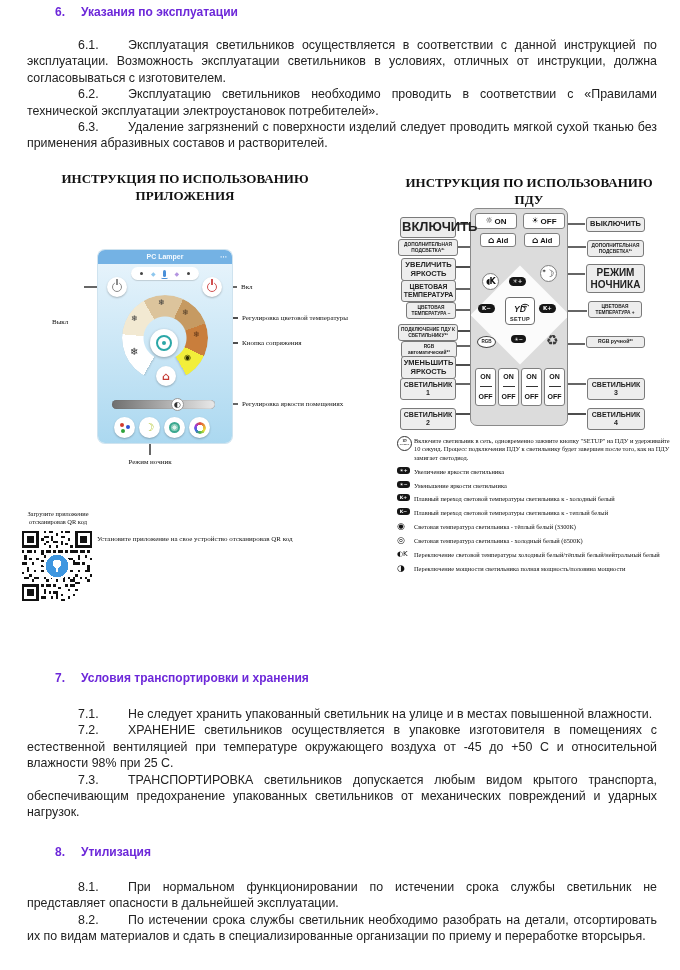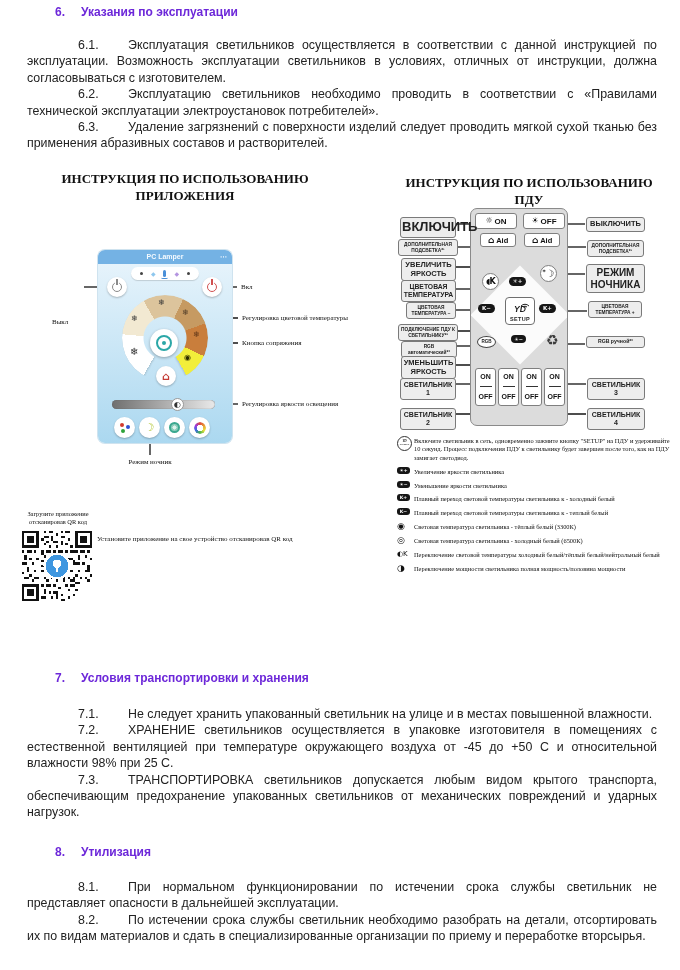--- a/index.html
+++ b/index.html
@@ -235,21 +235,21 @@
       </div>
     <div class="mode-btn" style="left:91px;">
         <span class="rainbow"></span>
       </div>
   </div>
 
   <div class="callout" style="left:52px;top:283px;margin-top:35px;">Выкл</div>
   <div class="callout" style="left:241px;top:283px;">Вкл</div>
   <div class="callout" style="left:242px;top:314px;text-align:center;">Регулировка цветовой температуры</div>
   <div class="callout" style="left:242px;top:339px;">Кнопка сопряжения</div>
-  <div class="callout" style="left:242px;top:400px;">Регулировка яркости освещения</div>
+  <div class="callout" style="left:242px;top:400px;">Регулировка яркости помещениях</div>
   <div class="callout" style="left:112px;top:458px;width:76px;text-align:center;">Режим ночник</div>
 
   <div class="remote">
     <div class="diamond"></div>
     <div class="rc-btn" style="left:4px;top:4px;width:42px;height:16px;font-size:8px;">
       <span class="rc-glyph" style="font-size:8px;">☼</span>
       <span>ON</span>
     </div>
     <div class="rc-btn" style="left:52px;top:4px;width:42px;height:16px;font-size:8px;">
       <span class="rc-glyph" style="font-size:8px;">☀</span>

